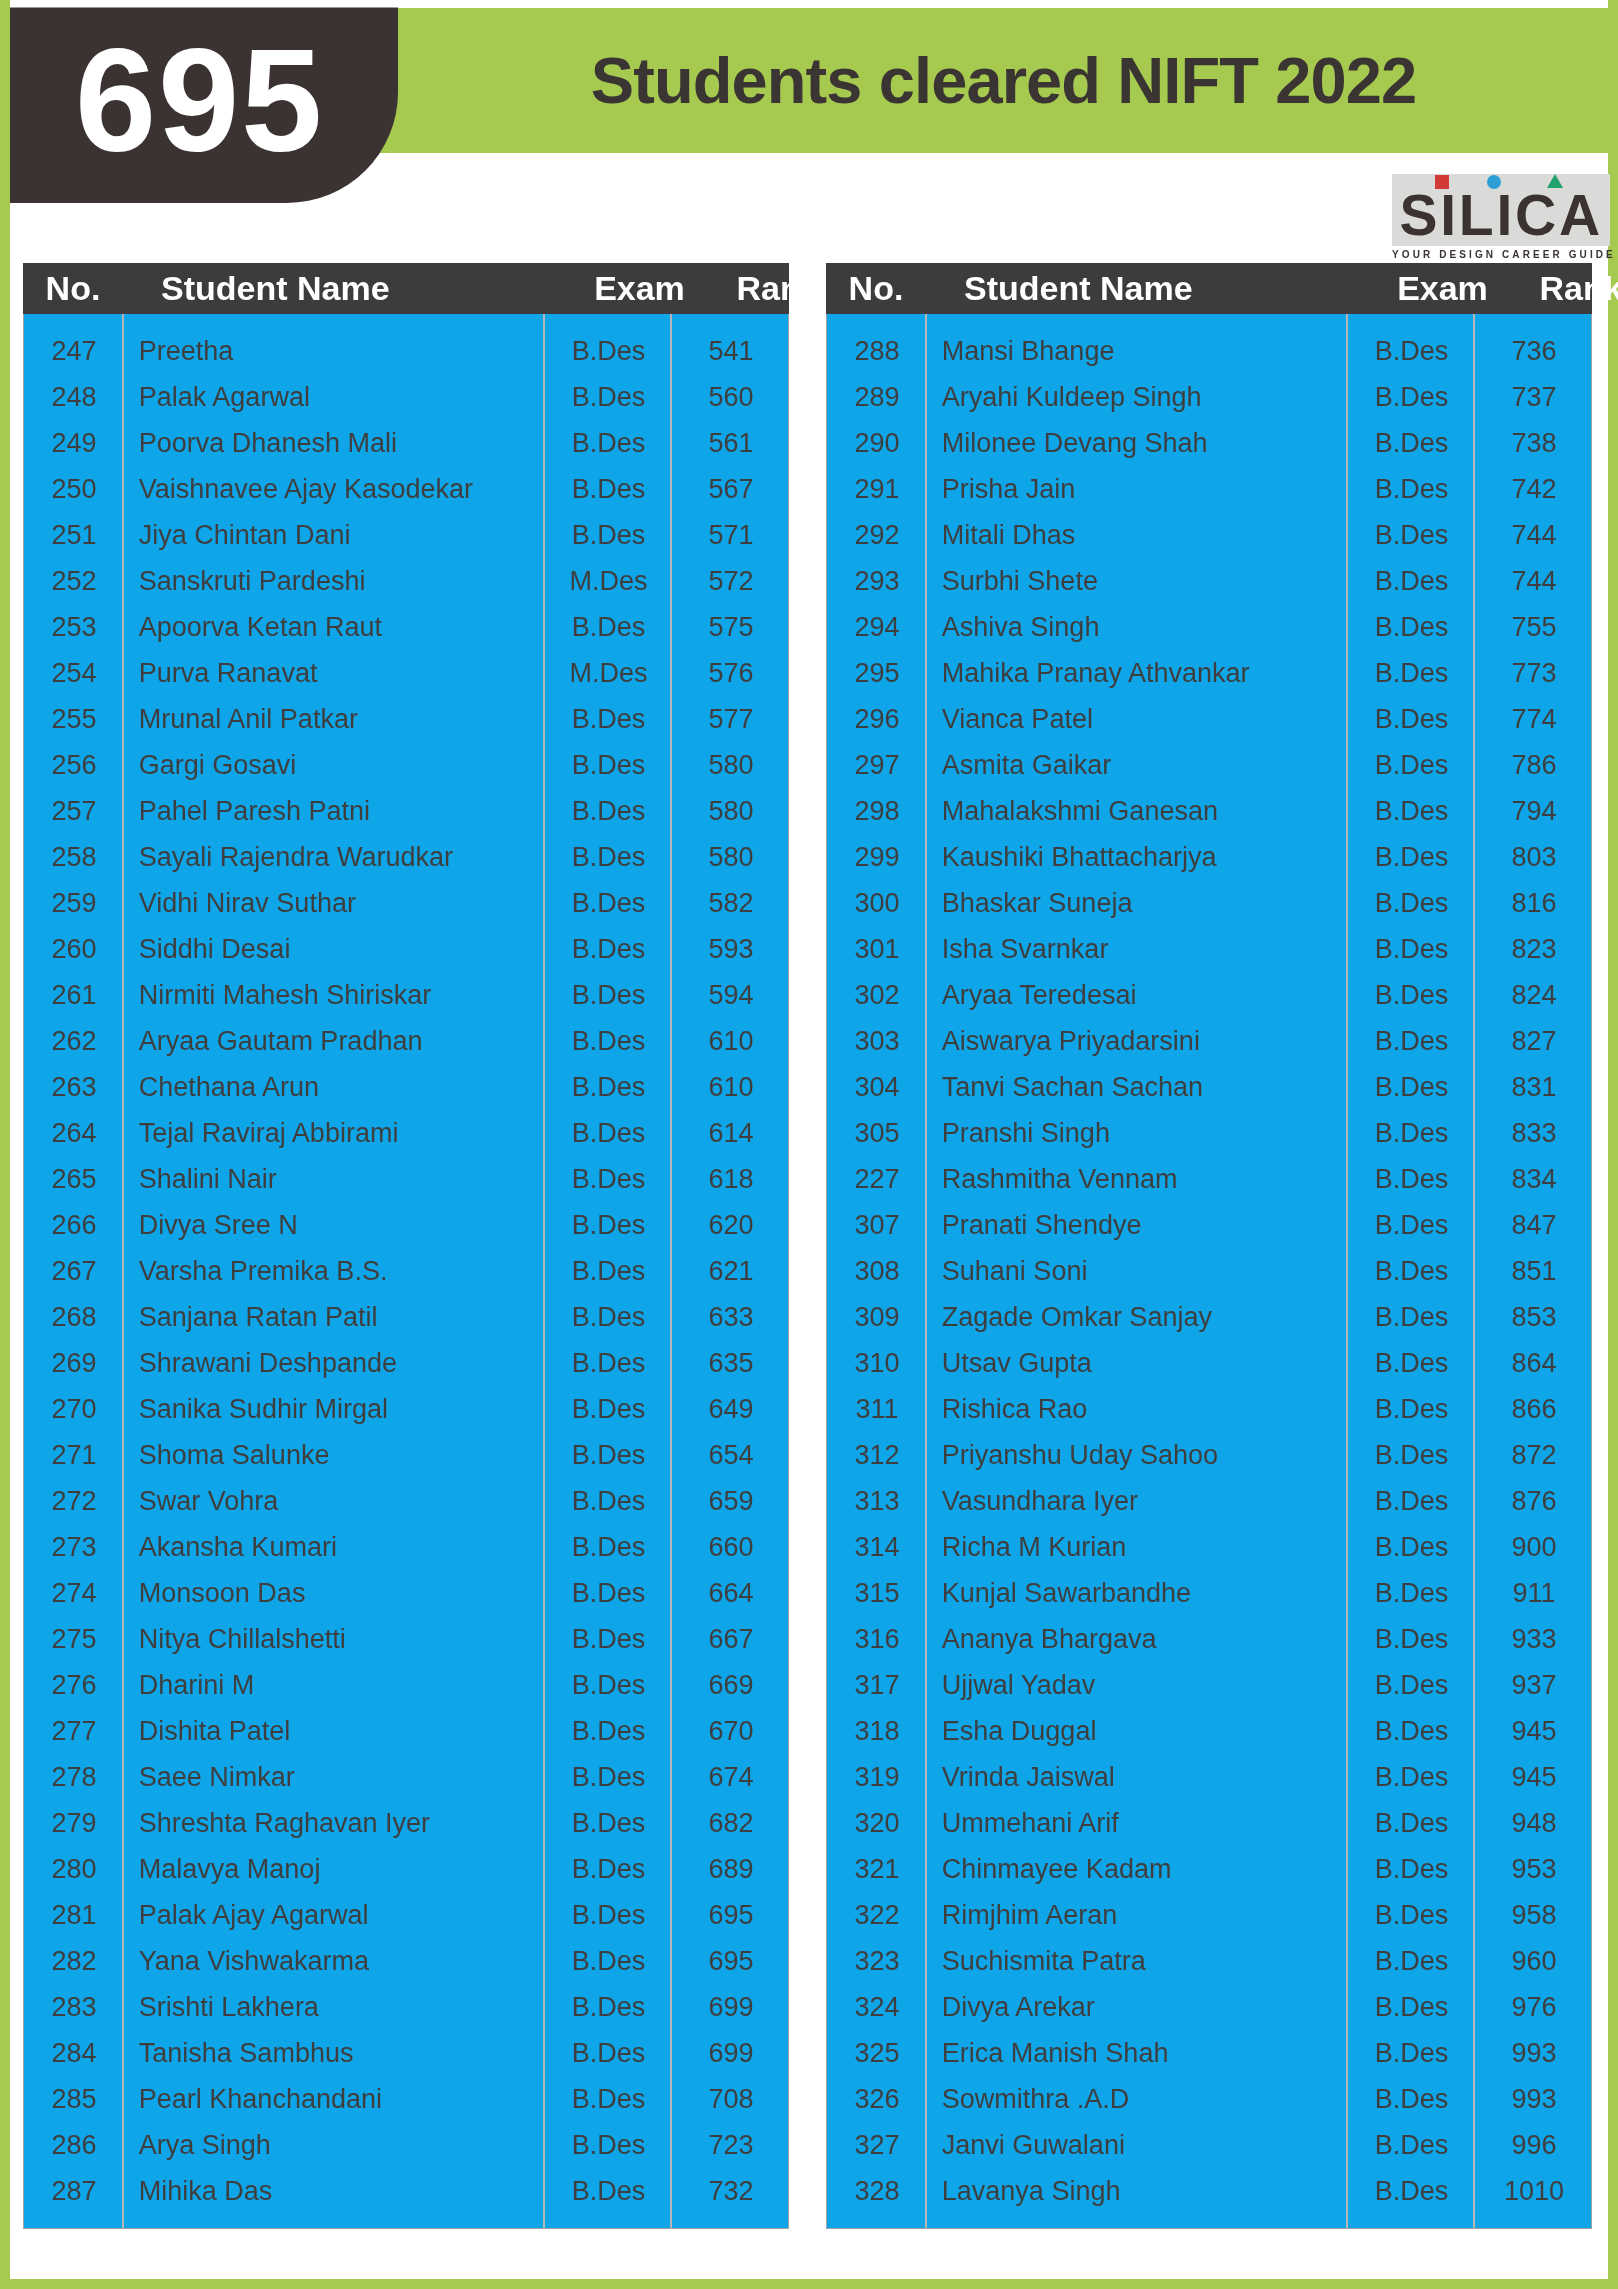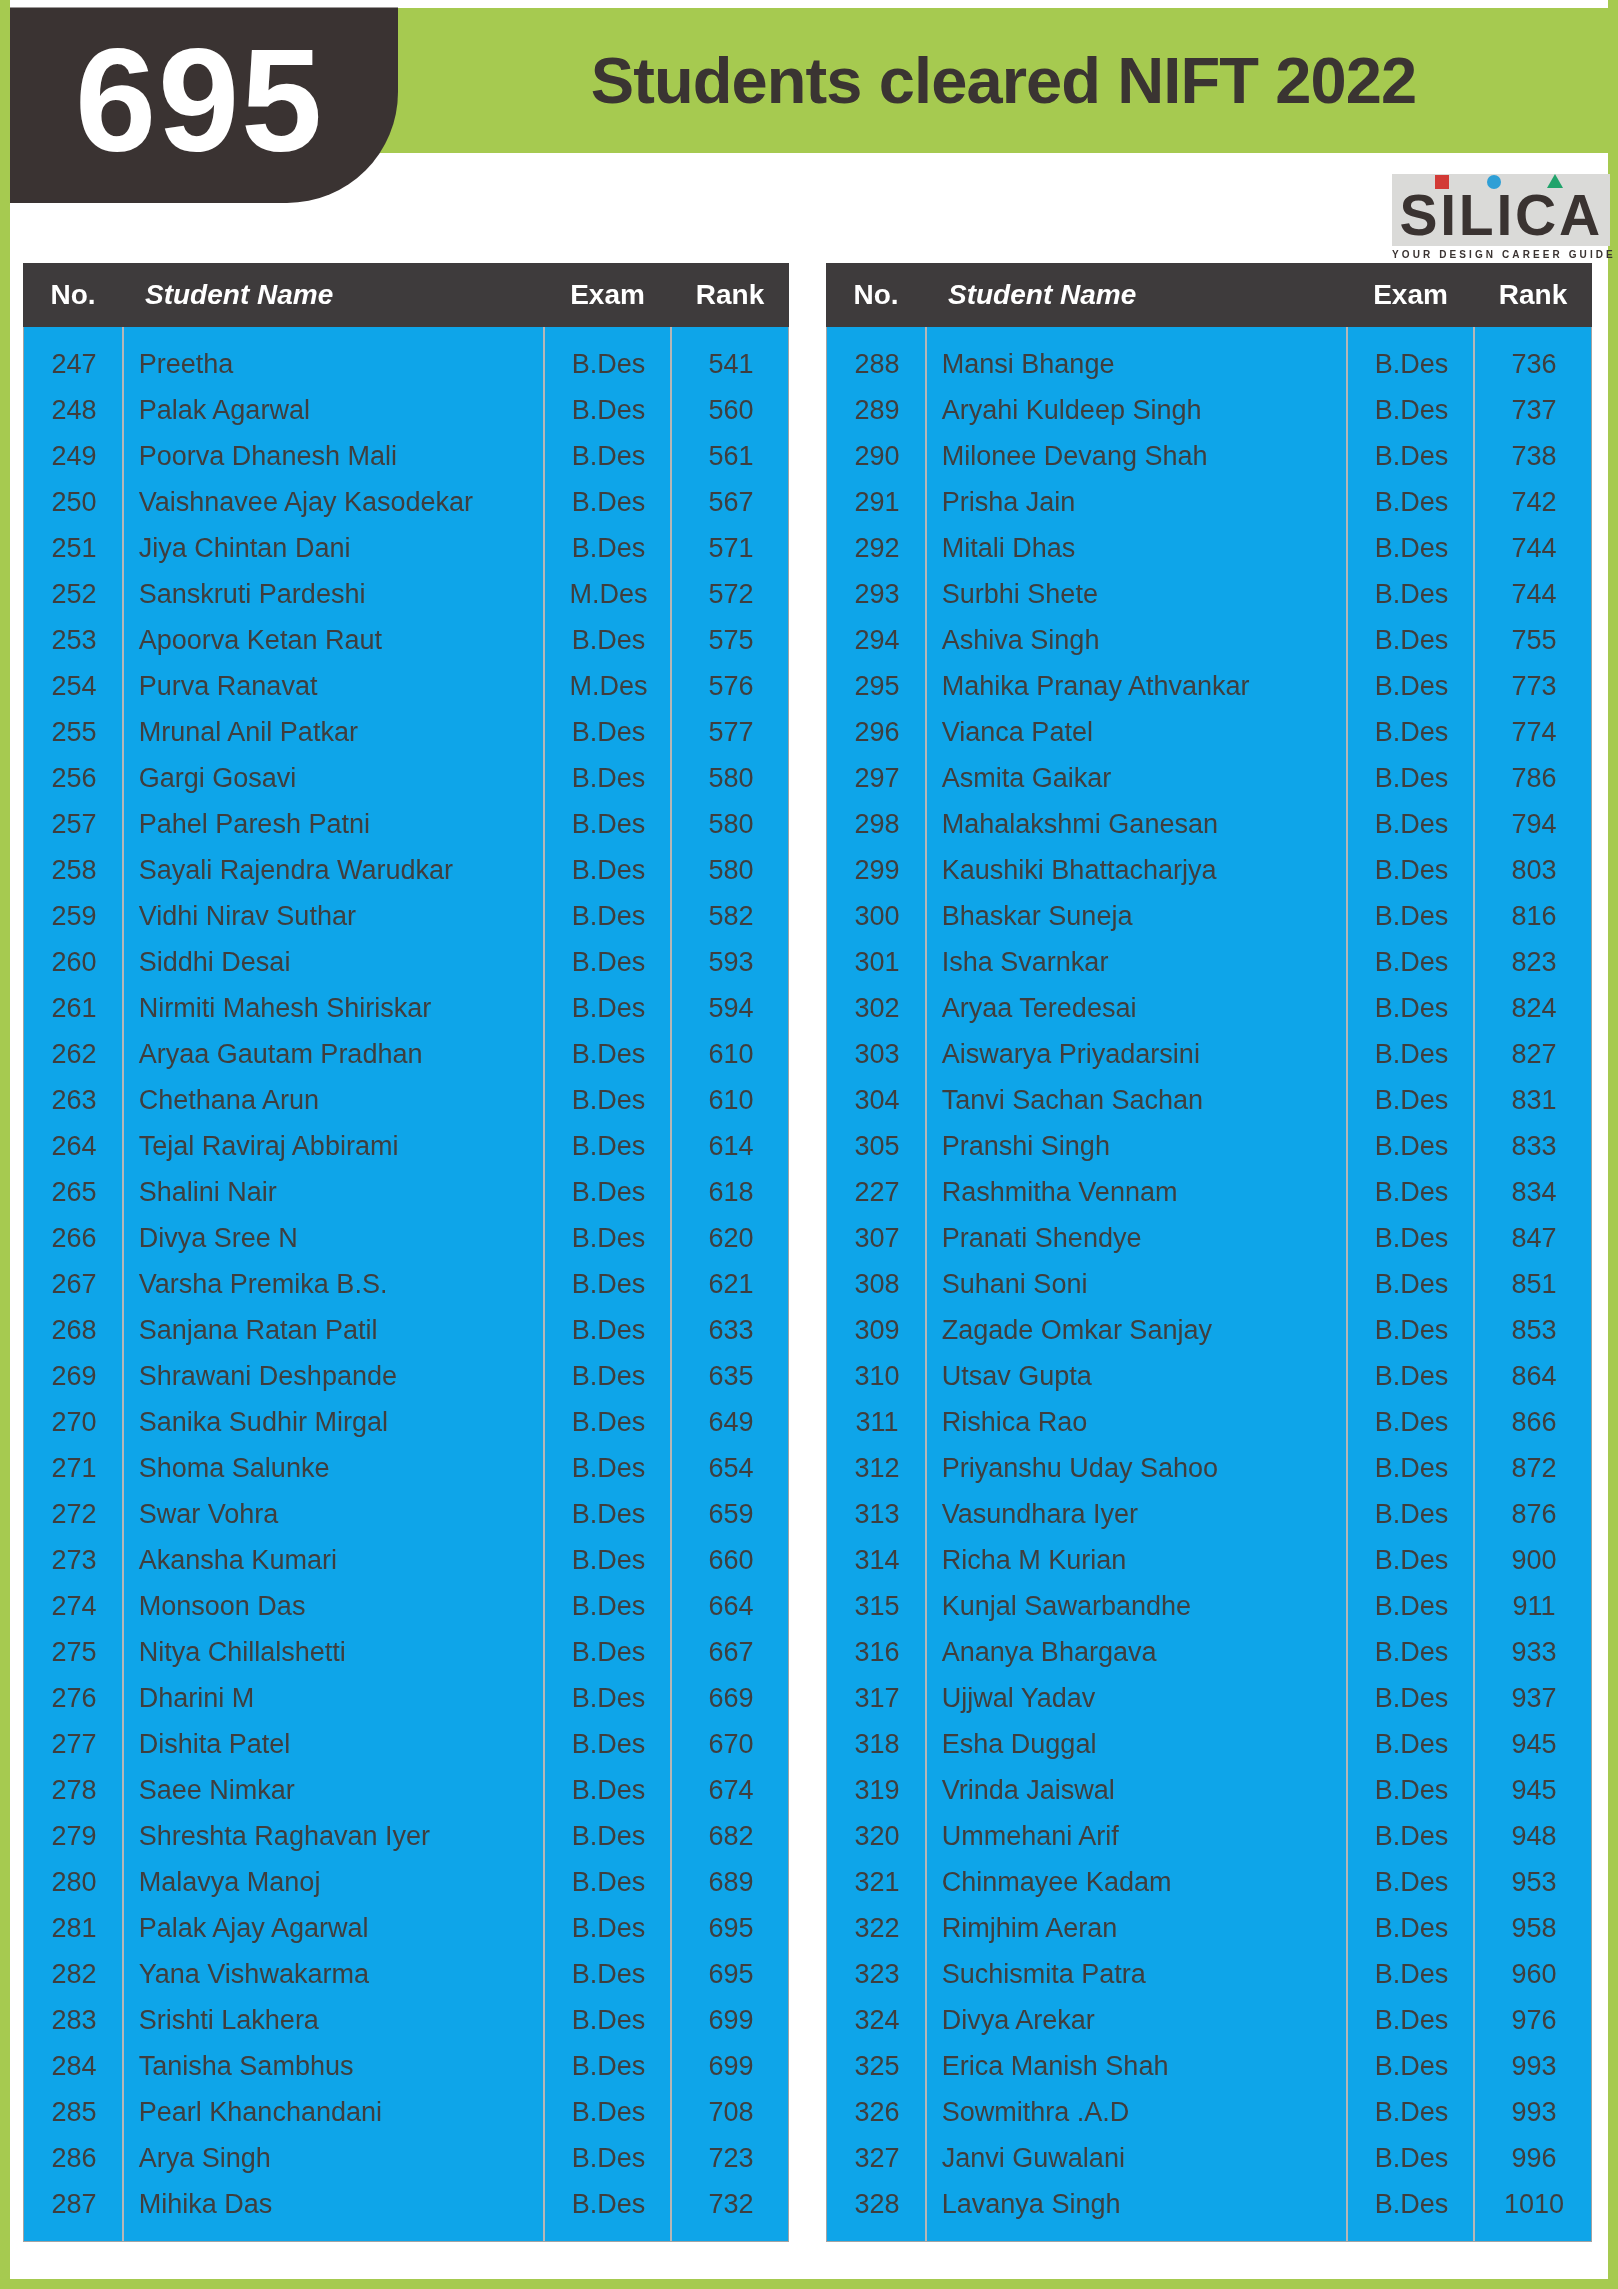--- a/index.html
+++ b/index.html
@@ -56,25 +56,25 @@
   .logo-tagline {
     margin-top:3px; font-size:10px; font-weight:700; color:#3a3331; letter-spacing:3.1px;
     white-space:nowrap;
   }
 
   
   .tables { position:absolute; left:23px; top:263px; display:flex; gap:37px; }
   .stable { width:766px; }
   .stable-header {
     display:grid; grid-template-columns:100px 421px 127px 118px;
-    height:64px; background:#3e3b3c; color:#ffffff;
-    font-size:28px; font-weight:700; align-items:center;
+    height:51px; background:#3e3b3c; color:#ffffff;
+    font-size:34px; font-weight:700; align-items:center;gap:16px;
   }
   .stable-header .h-no, .stable-header .h-exam, .stable-header .h-rank { text-align:center; }
-  .stable-header .h-name { padding-left:22px;font-style:italic; }
+  .stable-header .h-name { padding-left:22px; }
 
   .stable-body {
     position:relative; border:1.8px solid #a3a3a3; border-top:none;
     padding:14.8px 0 13px 0; background:#0ea5e9;
   }
   .vline { position:absolute; top:0; bottom:0; width:1.8px; background:#b6b6b6; }
   .vline.v1 { left:98px; }
   .vline.v2 { left:519px; }
   .vline.v3 { left:646px; }
 

